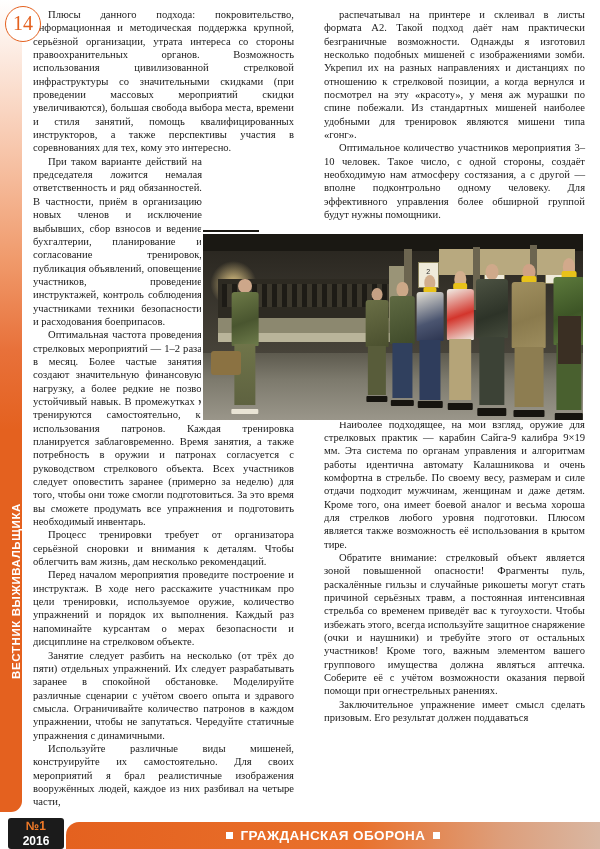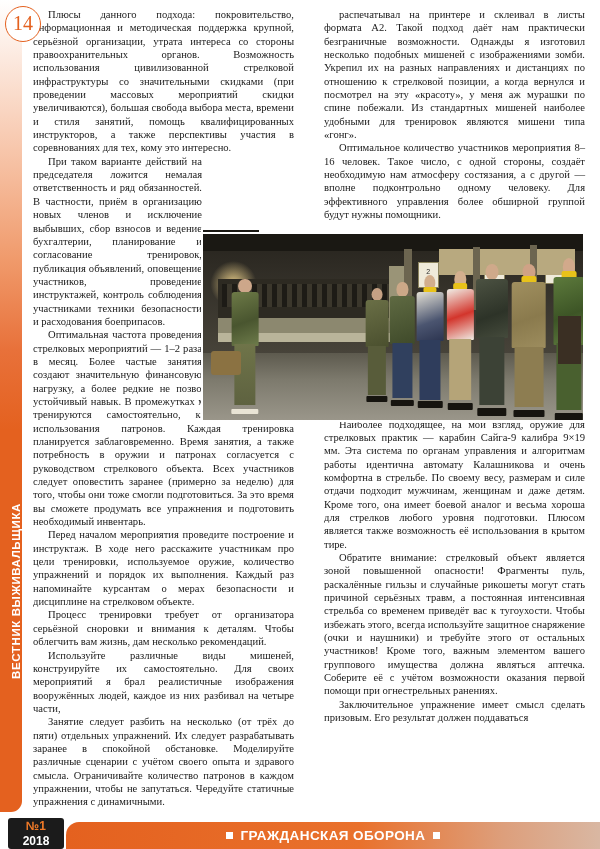--- a/index.html
+++ b/index.html
@@ -149,29 +149,29 @@
 
 <div id="page-number">14</div>
 
 <div id="article">
 
   <div class="col col-left">
     <p class="para">Плюсы данного подхода: покровительство, информационная и методическая поддержка крупной, серьёзной организации, утрата интереса со стороны правоохранительных органов. Возможность использования цивилизованной стрелковой инфраструктуры со значительными скидками (при проведении массовых мероприятий скидки увеличиваются), большая свобода выбора места, времени и стиля занятий, помощь квалифицированных инструкторов, а также перспективы участия в соревнованиях для тех, кому это интересно.</p>
     <div style="float: right; width: 92px; height: 186px; shape-outside: inset(0px); margin: 38px 0px 0px;"></div>
       <p class="para">При таком варианте действий на председателя ложится немалая ответственность и ряд обязанностей. В частности, приём в организацию новых членов и исключение выбывших, сбор взносов и ведение бухгалтерии, планирование и согласование тренировок, публикация объявлений, оповещение участников, проведение инструктажей, контроль соблюдения участниками техники безопасности и расходования боеприпасов.</p>
     <p class="para">Оптимальная частота проведения стрелковых мероприятий — 1–2 раза в месяц. Более частые занятия создают значительную финансовую нагрузку, а более редкие не позволяют сформировать устойчивый навык. В промежутках между ними стрелки тренируются самостоятельно, как правило, без использования патронов. Каждая тренировка планируется заблаговременно. Время занятия, а также потребность в оружии и патронах согласуется с руководством стрелкового объекта. Всех участников следует оповестить заранее (примерно за неделю) для того, чтобы они тоже смогли подготовиться. За это время вы сможете продумать все упражнения и подготовить необходимый инвентарь.</p>
+    <p class="para">Процесс тренировки требует от организатора серьёзной сноровки и внимания к деталям. Чтобы облегчить вам жизнь, дам несколько рекомендаций.</p>
     <p class="para">Перед началом мероприятия проведите построение и инструктаж. В ходе него расскажите участникам про цели тренировки, используемое оружие, количество упражнений и порядок их выполнения. Каждый раз напоминайте курсантам о мерах безопасности и дисциплине на стрелковом объекте.</p>
-    <p class="para">Процесс тренировки требует от организатора серьёзной сноровки и внимания к деталям. Чтобы облегчить вам жизнь, дам несколько рекомендаций.</p>
+    <p class="para">Занятие следует разбить на несколько (от трёх до пяти) отдельных упражнений. Их следует разрабатывать заранее в спокойной обстановке. Моделируйте различные сценарии с учётом своего опыта и здравого смысла. Ограничивайте количество патронов в каждом упражнении, чтобы не запутаться. Чередуйте статичные упражнения с динамичными.</p>
     <p class="para">Используйте различные виды мишеней, конструируйте их самостоятельно. Для своих мероприятий я брал реалистичные изображения вооружённых людей, каждое из них разбивал на четыре части,</p>
-    <p class="para">Занятие следует разбить на несколько (от трёх до пяти) отдельных упражнений. Их следует разрабатывать заранее в спокойной обстановке. Моделируйте различные сценарии с учётом своего опыта и здравого смысла. Ограничивайте количество патронов в каждом упражнении, чтобы не запутаться. Чередуйте статичные упражнения с динамичными.</p>
   </div>
 
   <div class="col col-right">
     <p class="para">распечатывал на принтере и склеивал в листы формата А2. Такой подход даёт нам практически безграничные возможности. Однажды я изготовил несколько подобных мишеней с изображениями зомби. Укрепил их на разных направлениях и дистанциях по отношению к стрелковой позиции, а когда вернулся и посмотрел на эту «красоту», у меня аж мурашки по спине побежали. Из стандартных мишеней наиболее удобными для тренировок являются мишени типа «гонг».</p>
-    <p class="para">Оптимальное количество участников мероприятия 8–16 человек. Такое число, с одной стороны, создаёт необходимую нам атмосферу состязания, а с другой — вполне подконтрольно одному человеку. Для эффективного управления более обширной группой будут нужны помощники.</p>
+    <p class="para">Оптимальное количество участников мероприятия 3–10 человек. Такое число, с одной стороны, создаёт необходимую нам атмосферу состязания, а с другой — вполне подконтрольно одному человеку. Для эффективного управления более обширной группой будут нужны помощники.</p>
     <div style="height:196px"></div>
     <p class="para">Наиболее подходящее, на мой взгляд, оружие для стрелковых практик — карабин Сайга-9 калибра 9×19 мм. Эта система по органам управления и алгоритмам работы идентична автомату Калашникова и очень комфортна в стрельбе. По своему весу, размерам и силе отдачи подходит мужчинам, женщинам и даже детям. Кроме того, она имеет боевой аналог и весьма хороша для стрелков любого уровня подготовки. Плюсом является также возможность её использования в крытом тире.</p>
     <p class="para">Обратите внимание: стрелковый объект является зоной повышенной опасности! Фрагменты пуль, раскалённые гильзы и случайные рикошеты могут стать причиной серьёзных травм, а постоянная интенсивная стрельба со временем приведёт вас к тугоухости. Чтобы избежать этого, всегда используйте защитное снаряжение (очки и наушники) и требуйте этого от остальных участников! Кроме того, важным элементом вашего группового имущества должна являться аптечка. Соберите её с учётом возможности оказания первой помощи при огнестрельных ранениях.</p>
     <p class="para">Заключительное упражнение имеет смысл сделать призовым. Его результат должен поддаваться</p>
   </div>
 
 </div>
 
 <div class="photo" id="photo-soldier">
   <div class="ph-scene">
@@ -280,21 +280,21 @@
       <div class="legs" style="top:53%;width:78%;height:42%;background:#49602f;"></div>
       <div class="boots" style="bottom:-2%;width:88%;height:5%;"></div>
     </div>
 
     <div style="position:absolute;right:0.5%;top:44%;width:6%;height:26%;background:#3a2f23;"></div>
   </div>
 </div>
 
 <div id="issue-badge">
   <span class="num">№1</span>
-  <span class="year">2018</span>
+  <span class="year">2016</span>
 </div>
 
 <div id="footer-bar">
   <div id="footer-inner">
     <span class="sq"></span>
     <span id="footer-title">ГРАЖДАНСКАЯ ОБОРОНА</span>
     <span class="sq"></span>
   </div>
 </div>
 

